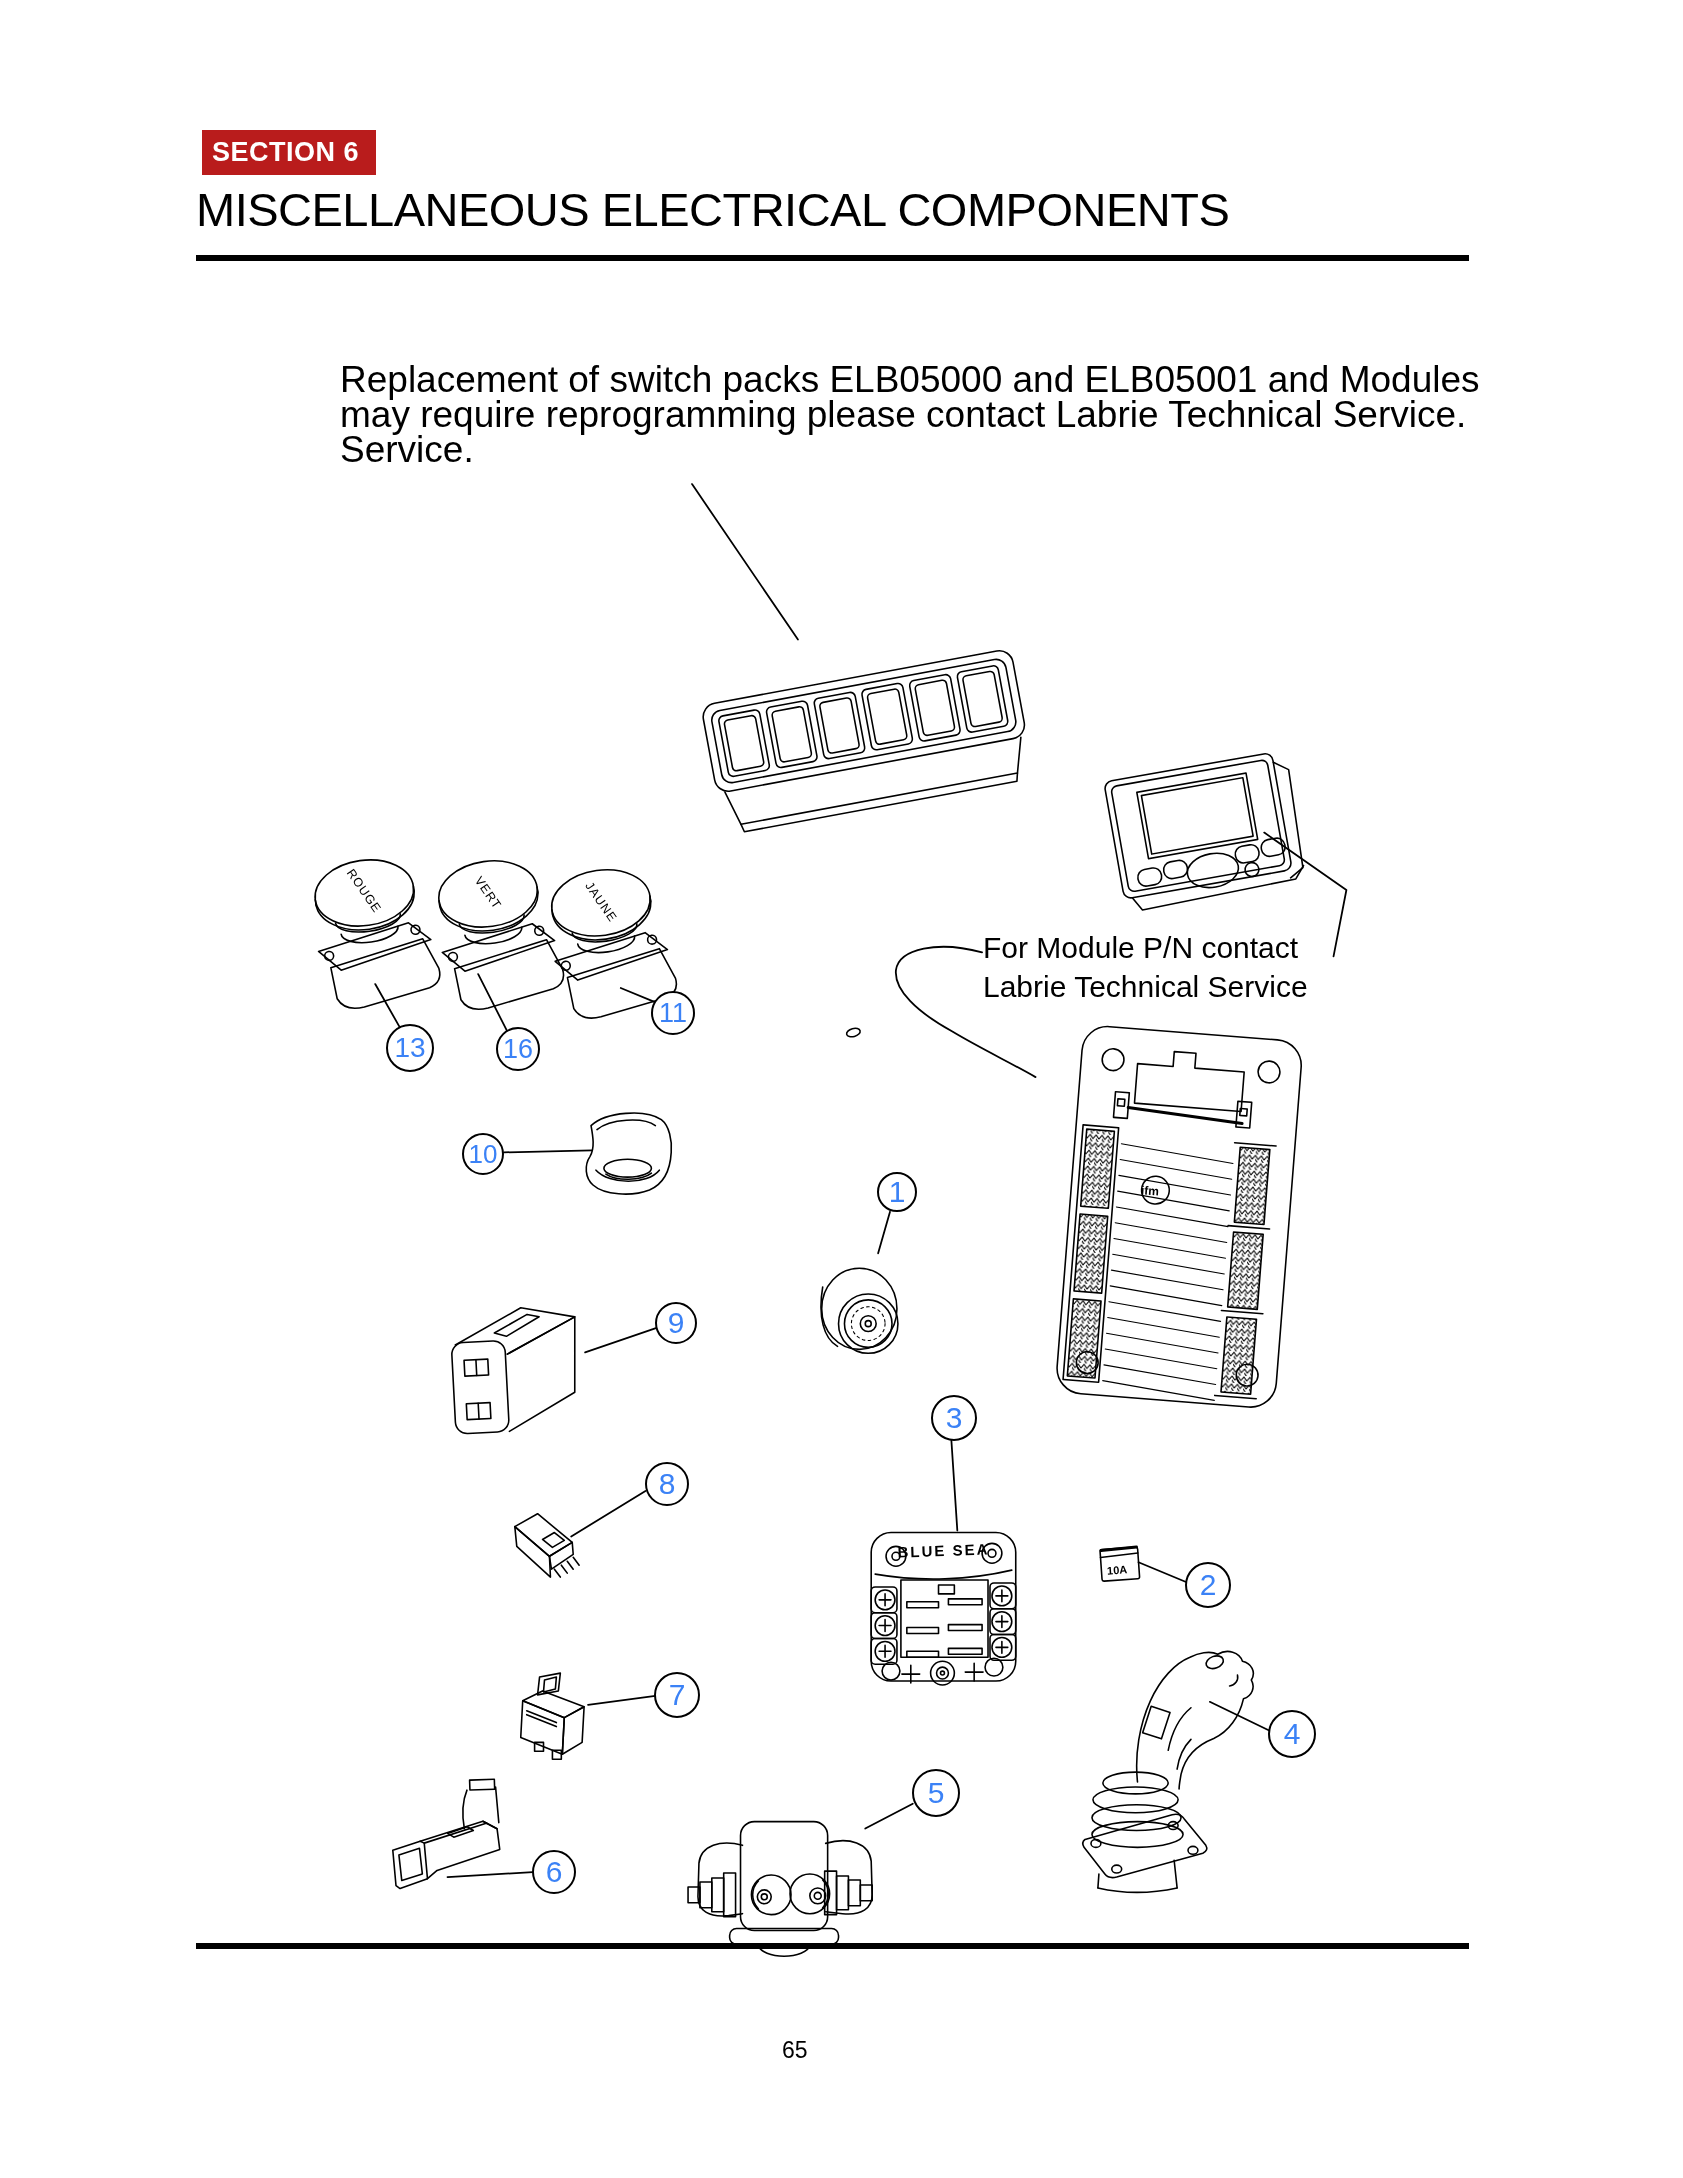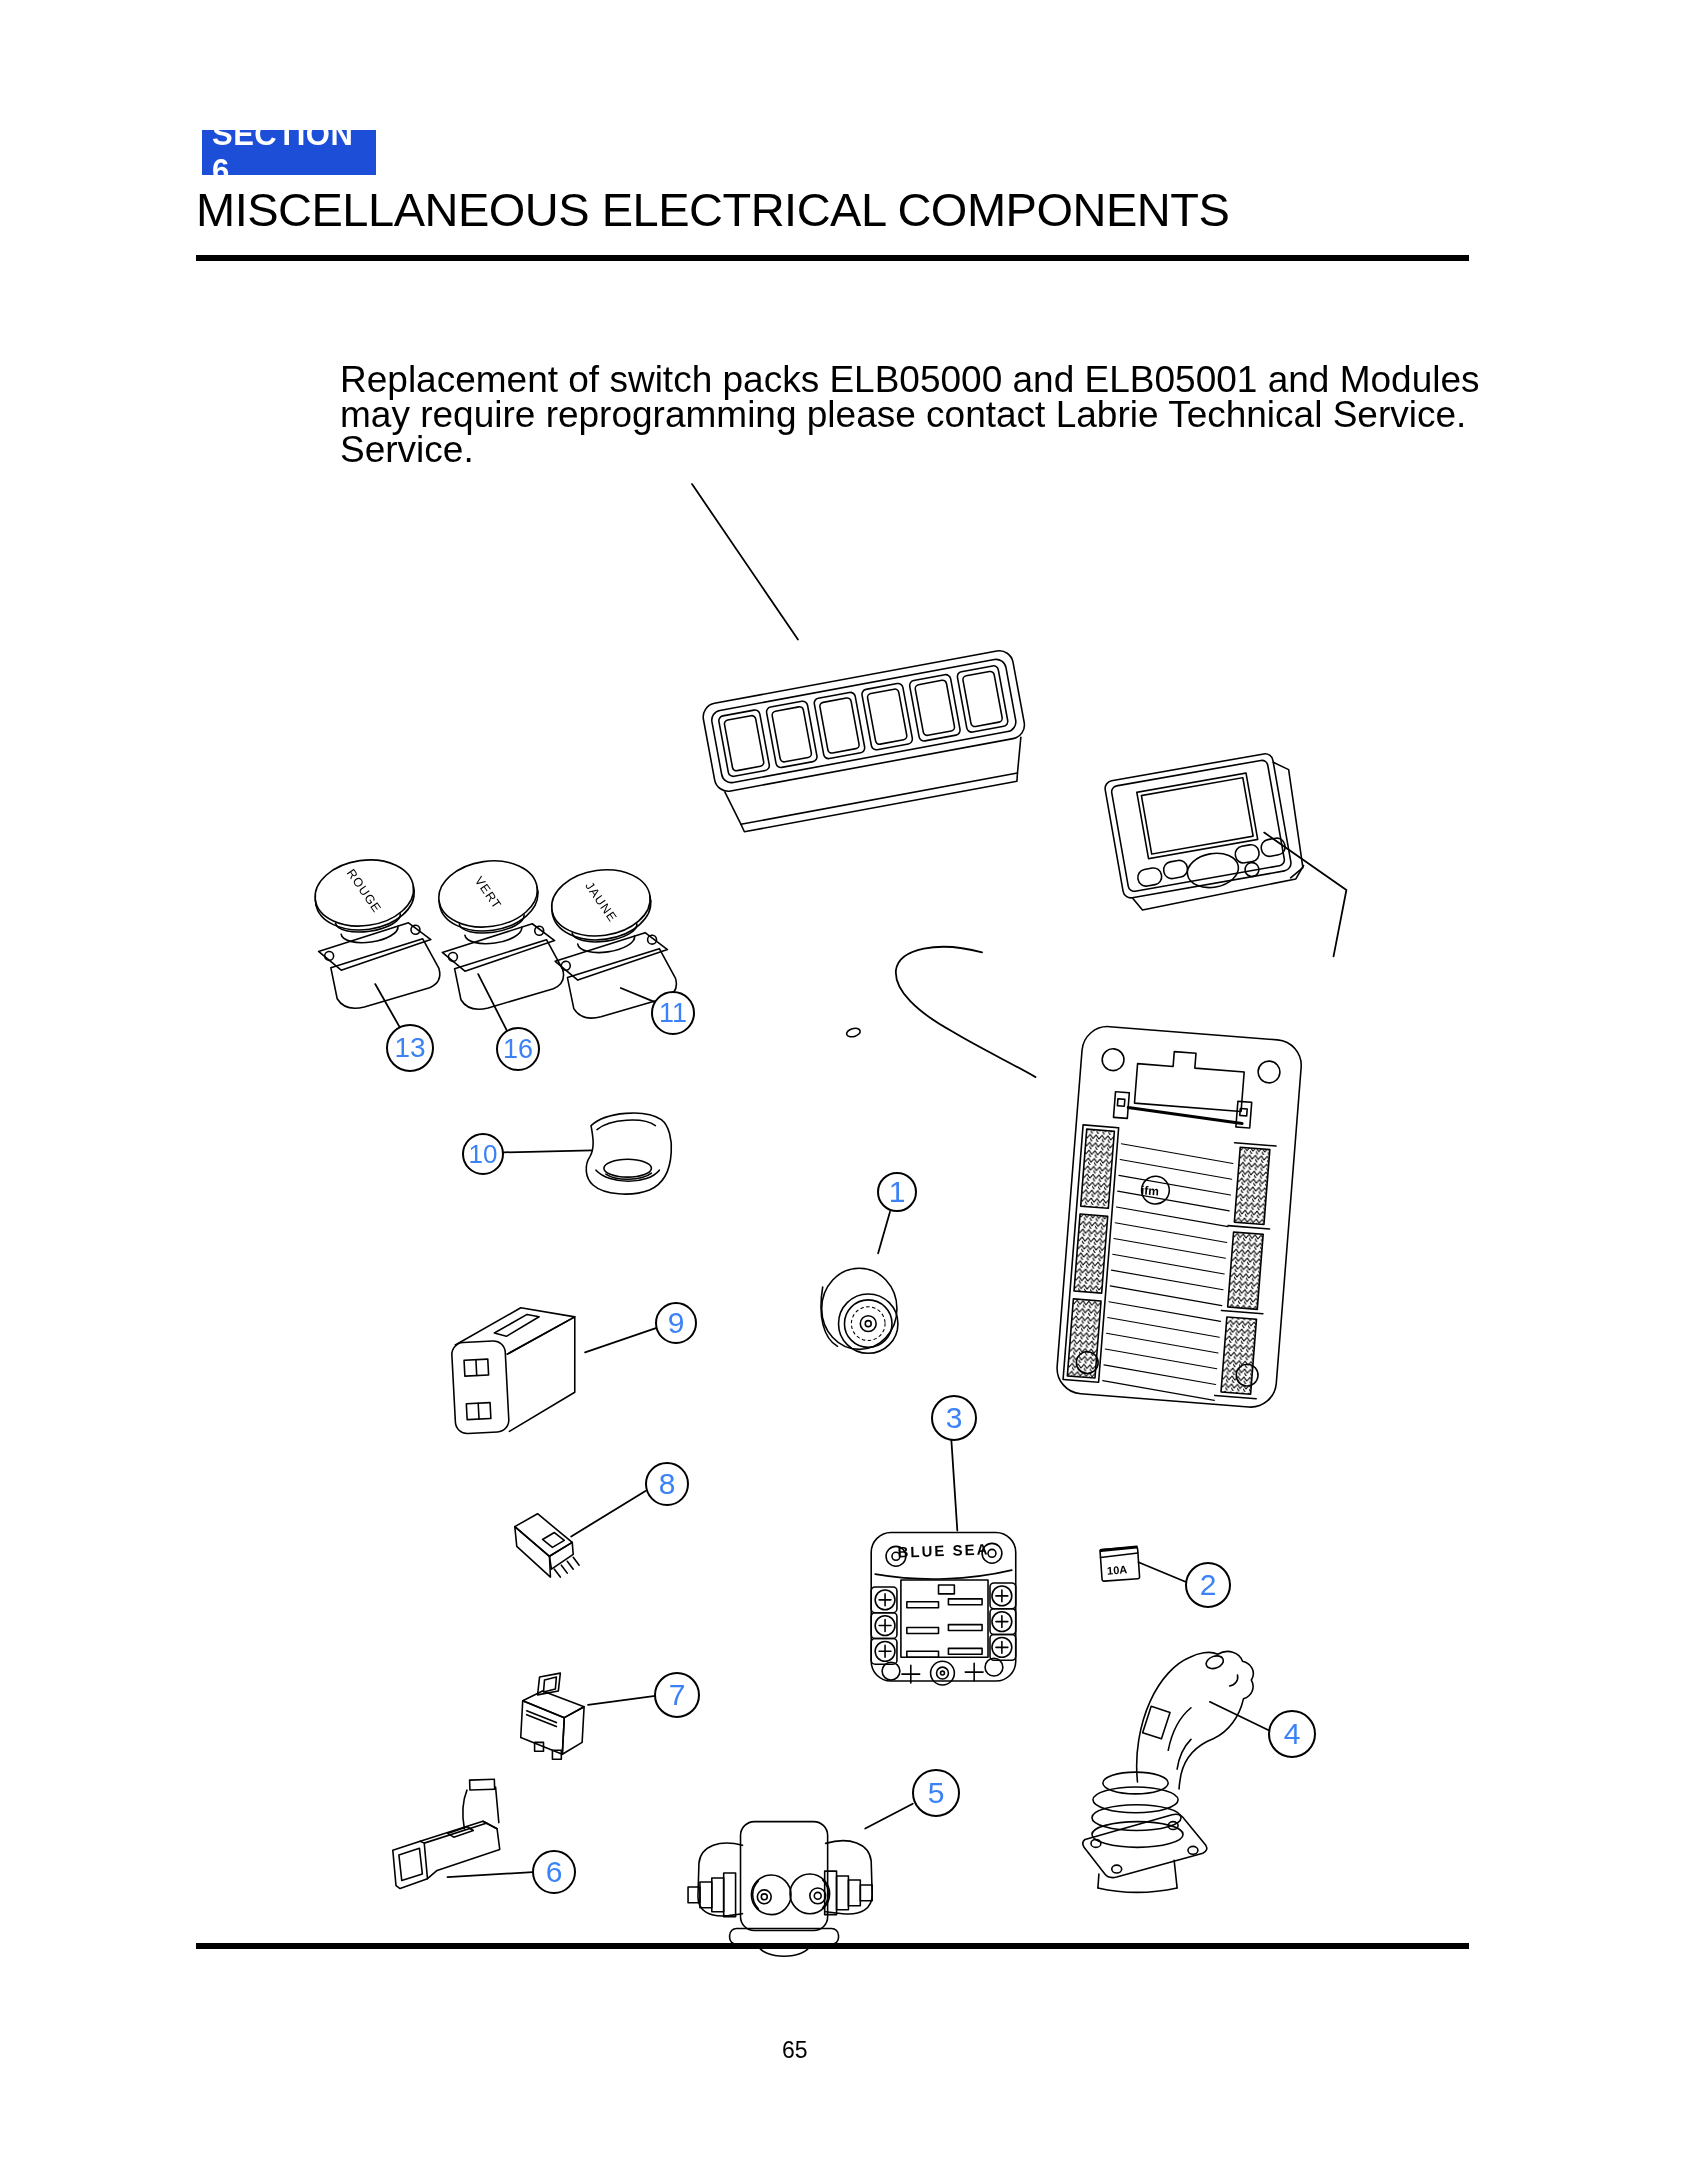--- a/index.html
+++ b/index.html
@@ -2,21 +2,21 @@
 <html><head>
 <meta charset="utf-8">
 <style>
   html,body{margin:0;padding:0;background:#e8e8e8;}
   .page{
     position:relative;width:1683px;height:2178px;background:#ffffff;
     font-family:"Liberation Sans",sans-serif;color:#000;overflow:hidden;
   }
   .badge{
     position:absolute;left:202px;top:130px;width:174px;height:45px;
-    background:#1d4ed8;color:#fff;font-size:31px;font-weight:bold;
+    background:#b91c1c;color:#fff;font-size:27px;font-weight:bold;
     display:flex;align-items:center;padding-left:10px;box-sizing:border-box;
     letter-spacing:0.5px;
   }
   .title{
     position:absolute;left:196px;top:182px;font-size:47px;font-weight:normal;
     letter-spacing:-0.5px;white-space:nowrap;text-align:center;
   }
   .rule{position:absolute;left:196px;width:1273px;height:6px;background:#000;}
   .note{position:absolute;left:340px;top:362px;font-size:37px;line-height:35px;}
   .module-note{position:absolute;left:983px;top:928px;font-size:30px;line-height:39px;}
@@ -48,20 +48,24 @@
   </div>
   <div class="title">MISCELLANEOUS ELECTRICAL COMPONENTS</div>
   <div class="rule" style="top:255px;"></div>
 
   <div class="note">
     <div>Replacement of switch packs ELB05000 and ELB05001 and Modules</div>
     <div>may require reprogramming please contact Labrie Technical Service.</div>
     <div>Service.</div>
   </div>
 
+  <div class="module-note">
+    <div>For Module P/N contact</div>
+    <div>Labrie Technical Service</div>
+  </div>
 
   <svg id="art" width="1683" height="2178" viewBox="0 0 1700 2200">
     <defs>
       <pattern id="zz" width="6" height="8" patternUnits="userSpaceOnUse">
         <path class="thin" d="M0 1 L3 5 L6 1 M0 5 L3 9"></path>
       </pattern>
       <g id="pbtn">
         <ellipse cx="0" cy="0" rx="50" ry="33"></ellipse>
         <path d="M-50 4 a50 33 0 0 0 100 0"></path>
         <path d="M-50 0 l0 6 M50 0 l0 6"></path>

